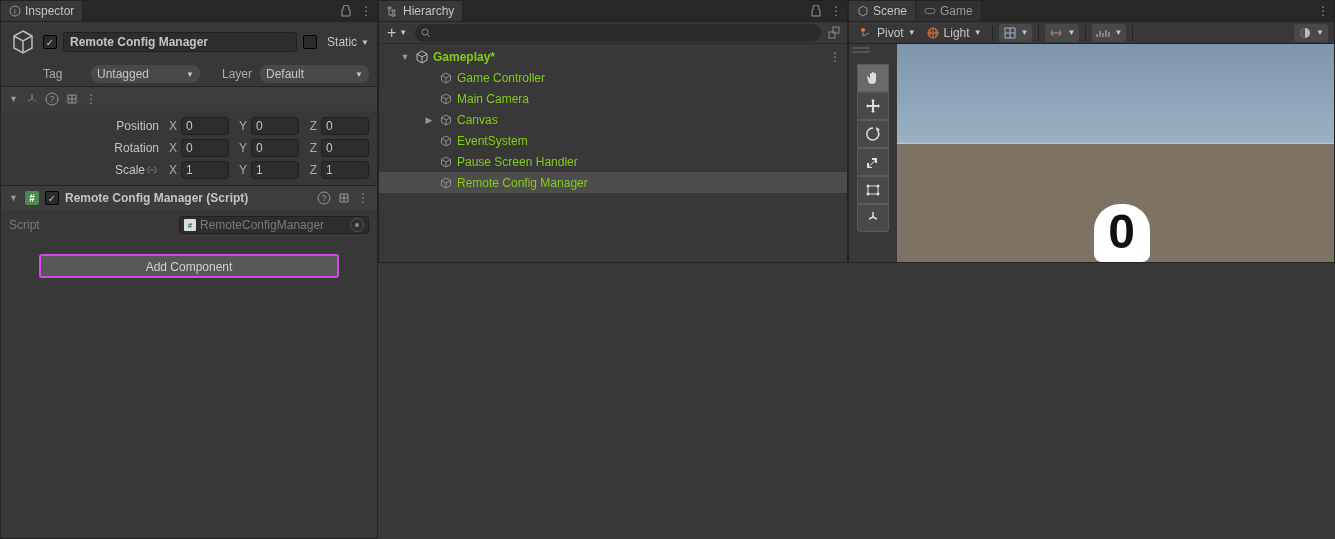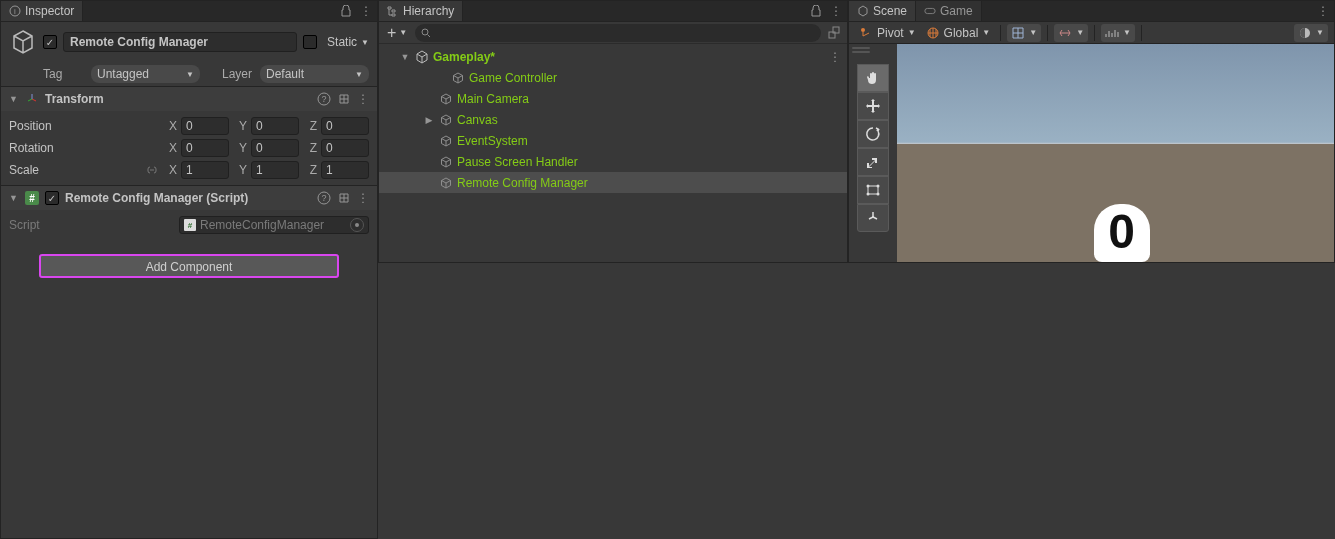--- a/index.html
+++ b/index.html
@@ -55,21 +55,21 @@
 .insp-row .lbl{ width:40px; color:#ababab;}
 .dd-field { flex:1; background:#494949; border-radius:8px; height:18px; display:flex; align-items:center; justify-content:space-between; padding:0 6px; cursor:pointer;}
 
 .component { border-top:1px solid #232323; }
 .comp-header { height:24px; display:flex; align-items:center; gap:6px; padding:0 8px; background:#3d3d3d; cursor:pointer;}
 .comp-header .fold { width:10px; font-size:9px; color:#969696;}
 .comp-title { font-weight:600; flex:1;}
 .comp-icons { display:flex; gap:6px; color:#969696;}
 .comp-body { padding:4px 8px; }
 .vec-row { display:flex; align-items:center; height:22px; gap:6px;}
-.vec-row .vec-lbl { width:150px; color:#c4c4c4;}
+.vec-row .vec-lbl { width:150px; color:#c4c4c4;text-align:right;}
 .vec-part { display:flex; align-items:center; gap:4px; flex:1;}
 .vec-part .axis { width:12px; text-align:right; color:#ababab;}
 .vec-part .num { flex:1; background:#2d2d2d; border:1px solid #202020; border-radius:3px; height:18px; padding:0 4px; display:flex; align-items:center;}
 .script-row { display:flex; align-items:center; height:22px; gap:10px;}
 .script-row .slabel{ width:160px; color:#7a7a7a;}
 .script-field { flex:1; background:#2d2d2d; border:1px solid #202020; border-radius:3px; height:18px; display:flex; align-items:center; padding:0 4px; gap:4px; color:#7a7a7a;}
 .obj-picker { width:14px; height:14px; border:1px solid #555; border-radius:50%; margin-left:auto; display:flex; align-items:center; justify-content:center; font-size:4px;}
 .obj-picker::after{content:"";width:4px;height:4px;border-radius:50%;background:#888;}
 
 .add-comp { display:block; margin:14px auto; width:300px; height:24px; background:#585858; border:2px solid #d946ef; border-radius:3px; color:#d0d0d0; cursor:pointer; text-align:center; line-height:22px;}
@@ -126,21 +126,21 @@
         <span>
             <svg width="14" height="14" viewBox="0 0 14 14">
               <path d="M7 1l5 3v6l-5 3-5-3V4z" stroke="#bbb" fill="none"></path>
               <path d="M2 4l5 3 5-3M7 7v6" stroke="#bbb" fill="none"></path>
             </svg>
           </span>
         <span class="label" style="font-weight:600;">Gameplay*</span>
         <span style="margin-left:auto;margin-right:6px;color:#969696;">⋮</span>
       </div>
       <div id="hier-items">
-          <div class="tree-row" style="padding-left: 56px;">
+          <div class="tree-row" style="padding-left: 44px;">
             <span class="arrow"></span>
             <span class="goicon">
               <svg width="14" height="14" viewBox="0 0 14 14">
                 <path d="M7 2l4.5 2.5v5L7 12 2.5 9.5v-5z M2.5 4.5L7 7l4.5-2.5 M7 7v5" stroke="#8e8e8e" fill="none"></path>
               </svg>
             </span>
             <span class="label">Game Controller</span>
           </div>
           <div class="tree-row" style="padding-left: 44px;">
             <span class="arrow"></span>
@@ -223,21 +223,21 @@
         <span>Pivot</span>
         <span class="caret-down">▼</span>
       </div>
       <div class="scene-tb-group flat">
         <span style="color:#d97b3a;">
             <svg width="14" height="14" viewBox="0 0 14 14">
               <circle cx="7" cy="7" r="5" stroke="#d97b3a" fill="none"></circle>
               <path d="M2 7h10M7 2v10M4 3c0 3 0 5 0 8M10 3c0 3 0 5 0 8" stroke="#d97b3a" fill="none"></path>
             </svg>
           </span>
-        <span>Global</span>
+        <span>Light</span>
         <span class="caret-down">▼</span>
       </div>
       <span class="vdiv"></span>
       <div class="scene-tb-group">
           <svg width="14" height="14" viewBox="0 0 14 14">
             <path d="M2 2h10v10H2zM2 7h10M7 2v10" stroke="#9fb5d6" fill="none"></path>
           </svg>
           <span class="caret-down">▼</span>
         </div>
       <span class="vdiv"></span>
@@ -365,21 +365,20 @@
       <div class="component">
         <div class="comp-header">
           <span class="fold">▼</span>
           <span>
               <svg width="14" height="14" viewBox="0 0 14 14">
                 <path d="M7 2v5l4 2" stroke="#d33" fill="none"></path>
                 <path d="M7 7l-4 2" stroke="#3a3" fill="none"></path>
                 <path d="M7 7V2" stroke="#39d" fill="none"></path>
               </svg>
             </span>
-          <span class="comp-title">Transform</span>
           <div class="comp-icons">
             <span>
                 <svg width="14" height="14" viewBox="0 0 14 14">
                   <circle cx="7" cy="7" r="6" stroke="#969696" fill="none"></circle>
                   <text x="7" y="10" text-anchor="middle" font-size="9" fill="#969696">?</text>
                 </svg>
               </span>
             <span>
                 <svg width="14" height="14" viewBox="0 0 14 14">
                   <path d="M3 3h8v8H3zM3 7h8M7 3v8" stroke="#969696" fill="none"></path>

